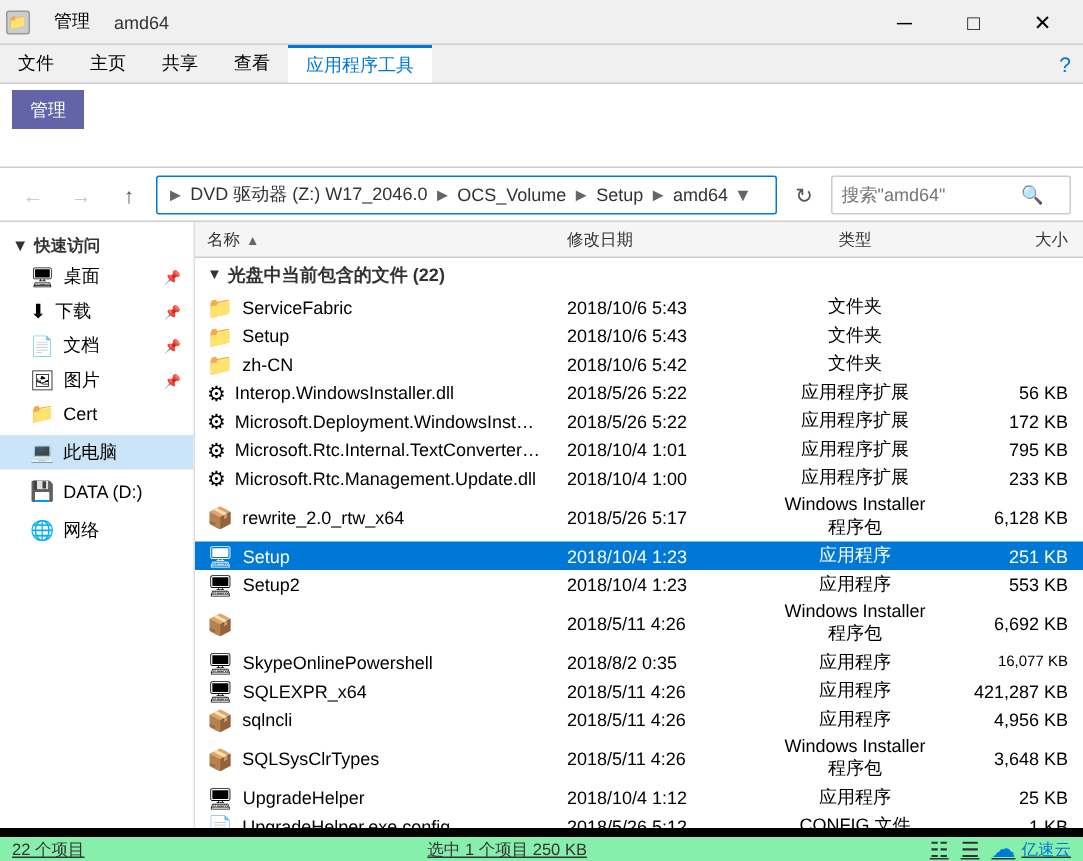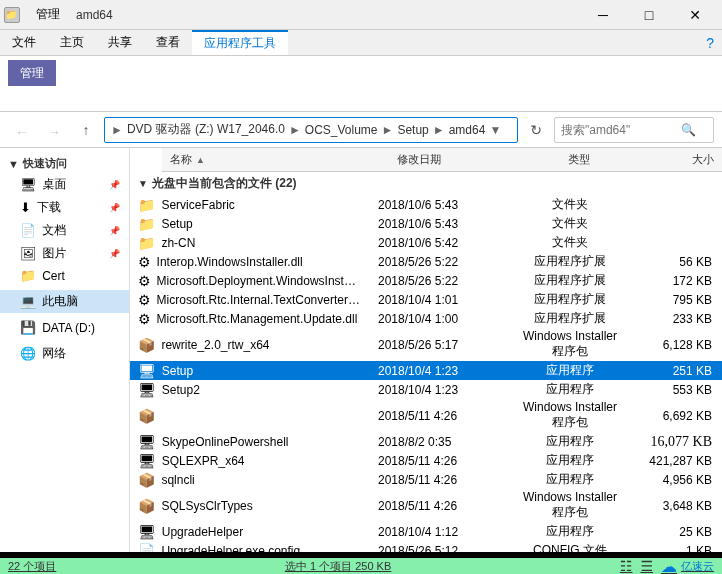--- a/index.html
+++ b/index.html
@@ -39,21 +39,21 @@
     .sidebar { width: 130px; background: white; border-right: 1px solid #ddd; overflow-y: auto; padding: 4px 0; }
     .sidebar-section { margin-bottom: 4px; }
     .sidebar-header { font-size: 11px; font-weight: bold; padding: 4px 8px 2px 8px; color: #333; display: flex; align-items: center; gap: 4px; cursor: pointer; }
     .sidebar-item { padding: 3px 8px 3px 20px; font-size: 12px; cursor: pointer; display: flex; align-items: center; gap: 6px; white-space: nowrap; overflow: hidden; text-overflow: ellipsis; }
     .sidebar-item.selected { background: #cce4f7; }
     .sidebar-item-icon { font-size: 13px; flex-shrink: 0; }
     .sidebar-item-pin { font-size: 9px; color: #999; margin-left: auto; }
     
     
     .file-area { flex: 1; background: white; overflow-y: auto; overflow-x: hidden; }
-    .file-list-header { display: flex; border-bottom: 1px solid #ccc; padding: 4px 0; background: #f5f5f5; font-size: 11px; color: #333; position: sticky; top: 0; z-index: 1; margin-left: 32px; }
+    .file-list-header { display: flex; border-bottom: 1px solid #ccc; padding: 4px 0; background: #f5f5f5; font-size: 11px; color: #333; position: sticky; top: 0; z-index: 1; }
     .col-name { width: 240px; padding: 0 8px; cursor: pointer; display: flex; align-items: center; gap: 4px; }
     .col-date { width: 140px; padding: 0 8px; cursor: pointer; }
     .col-type { width: 120px; padding: 0 8px; cursor: pointer; text-align: center; }
     .col-size { width: 90px; padding: 0 8px; text-align: right; cursor: pointer; }
     
     .section-header-row { display: flex; align-items: center; padding: 3px 8px; font-size: 12px; font-weight: bold; color: #333; background: white; }
     .section-expand { font-size: 10px; margin-right: 4px; cursor: pointer; }
     
     .file-row { display: flex; align-items: center; padding: 1px 0; cursor: pointer; }
     .file-row.selected { background: #0078d7; color: white; }
@@ -288,21 +288,21 @@
     <div class="col-type" style="font-size:12px;">Windows Installer 程序包</div>
     <div class="col-size" style="font-size:12px;text-align:right;padding-right:8px;">6,692 KB</div>
   </div>
         <div class="file-row">
     <div class="col-name">
       <span class="file-icon">🖥</span>
       <span class="file-name-text">SkypeOnlinePowershell</span>
     </div>
     <div class="col-date" style="font-size:12px;">2018/8/2 0:35</div>
     <div class="col-type" style="font-size:12px;">应用程序</div>
-    <div class="col-size" style="font-size:14px;text-align:right;padding-right:8px;font-family:Liberation Serif, serif;">16,077 KB</div>
+    <div class="col-size" style="font-size:10px;text-align:right;padding-right:8px;">16,077 KB</div>
   </div>
         <div class="file-row">
     <div class="col-name">
       <span class="file-icon">🖥</span>
       <span class="file-name-text">SQLEXPR_x64</span>
     </div>
     <div class="col-date" style="font-size:12px;">2018/5/11 4:26</div>
     <div class="col-type" style="font-size:12px;">应用程序</div>
     <div class="col-size" style="font-size:12px;text-align:right;padding-right:8px;">421,287 KB</div>
   </div>

